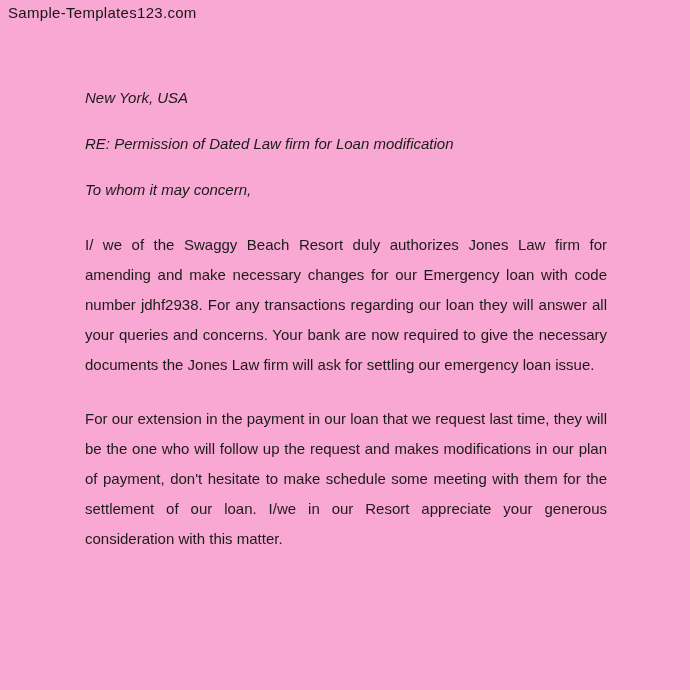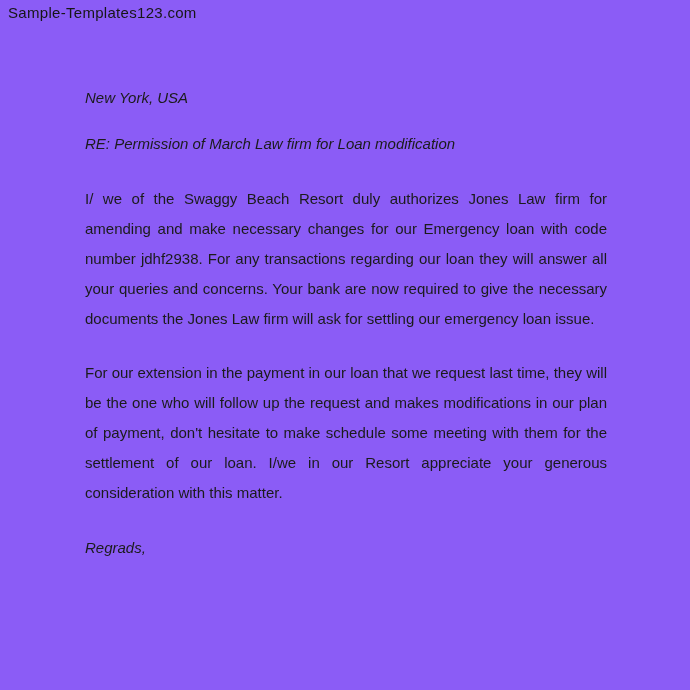--- a/index.html
+++ b/index.html
@@ -4,21 +4,21 @@
 <style>
   html, body {
     margin: 0;
     padding: 0;
     background: #ffffff;
   }
   .page {
     position: relative;
     width: 690px;
     height: 690px;
-    background: #8b5cf6;
+    background: #f9a8d4;
     overflow: hidden;
     font-family: "Liberation Sans", "DejaVu Sans", sans-serif;
     color: #1b1b1b;
   }
   .watermark {
     position: absolute;
     left: 8px;
     top: 4px;
     font-size: 15px;
     letter-spacing: 0.3px;
@@ -59,23 +59,23 @@
 
 <div class="page">
 
   <div class="watermark">Sample-Templates123.com</div>
 
   <div class="letter-body">
 
     <p class="line location">New York, USA</p>
 
 
-    <p class="line subject">RE: Permission of March Law firm for Loan modification</p>
+    <p class="line subject">RE: Permission of Dated Law firm for Loan modification</p>
 
+    <p class="line salutation">To whom it may concern,</p>
 
     <p class="para para-1">I/ we of the Swaggy Beach Resort duly authorizes Jones Law firm for amending and make necessary changes for our Emergency loan with code number jdhf2938. For any transactions regarding our loan they will answer all your queries and concerns. Your bank are now required to give the necessary documents the Jones Law firm will ask for settling our emergency loan issue.</p>
 
     <p class="para para-2">For our extension in the payment in our loan that we request last time, they will be the one who will follow up the request and makes modifications in our plan of payment, don't hesitate to make schedule some meeting with them for the settlement of our loan. I/we in our Resort appreciate your generous consideration with this matter.</p>
 
-    <p class="line closing">Regrads,</p>
 
   </div>
 </div>
 
 </body></html>

